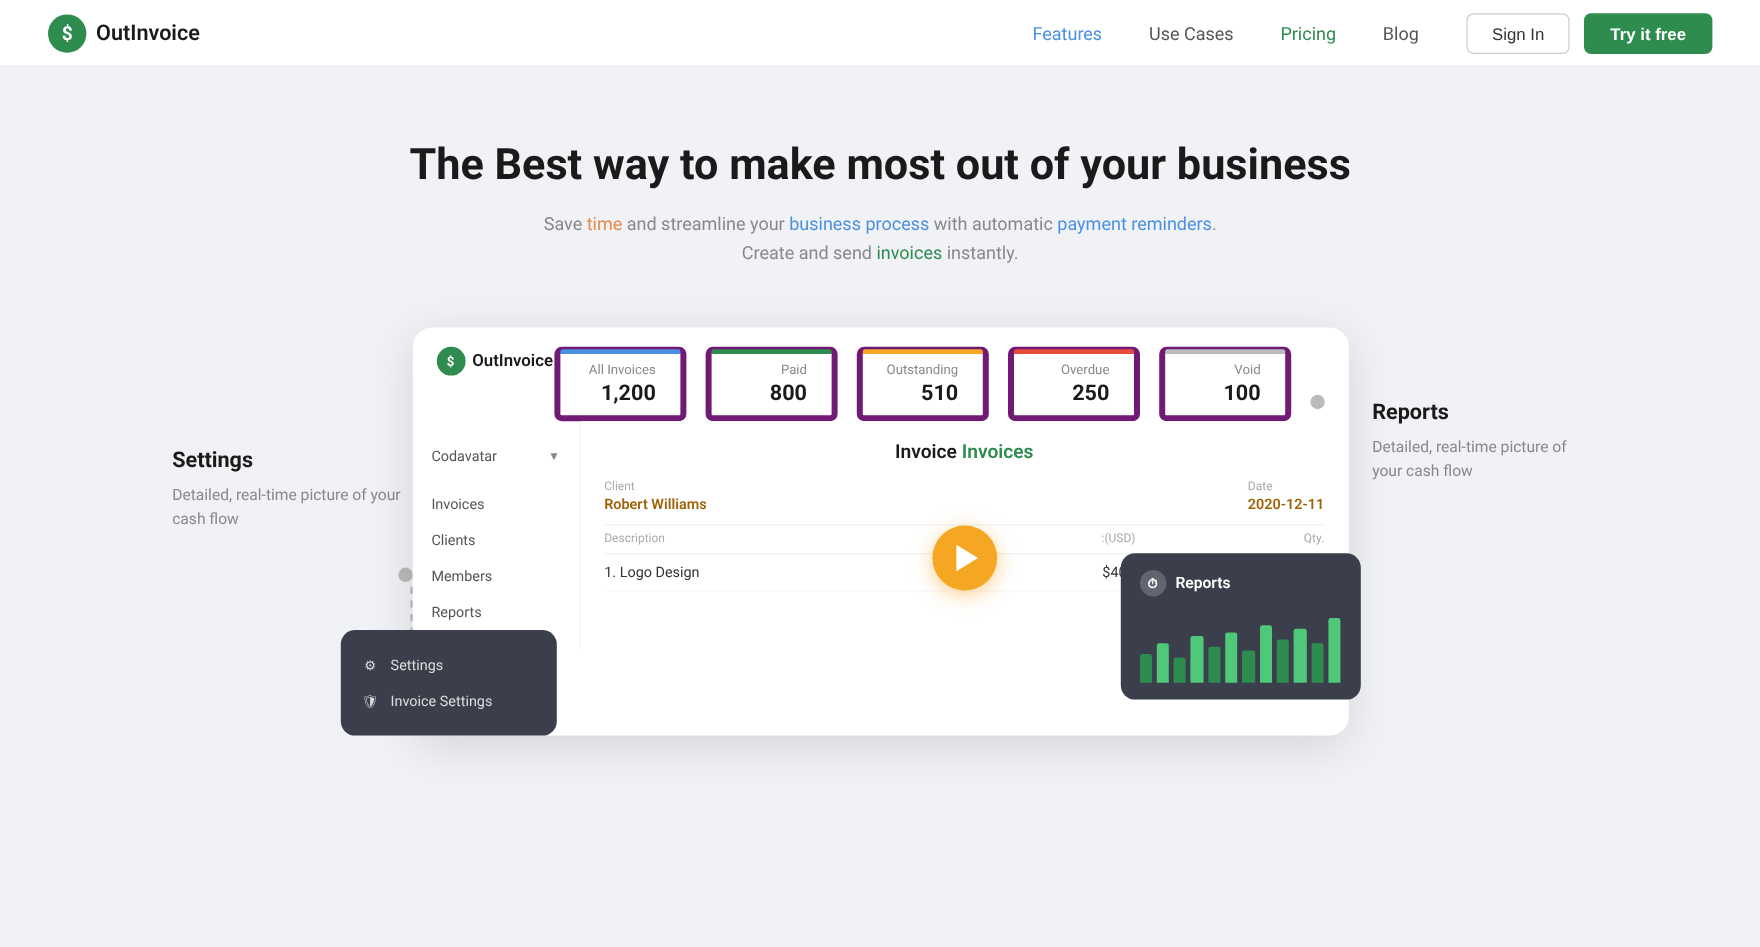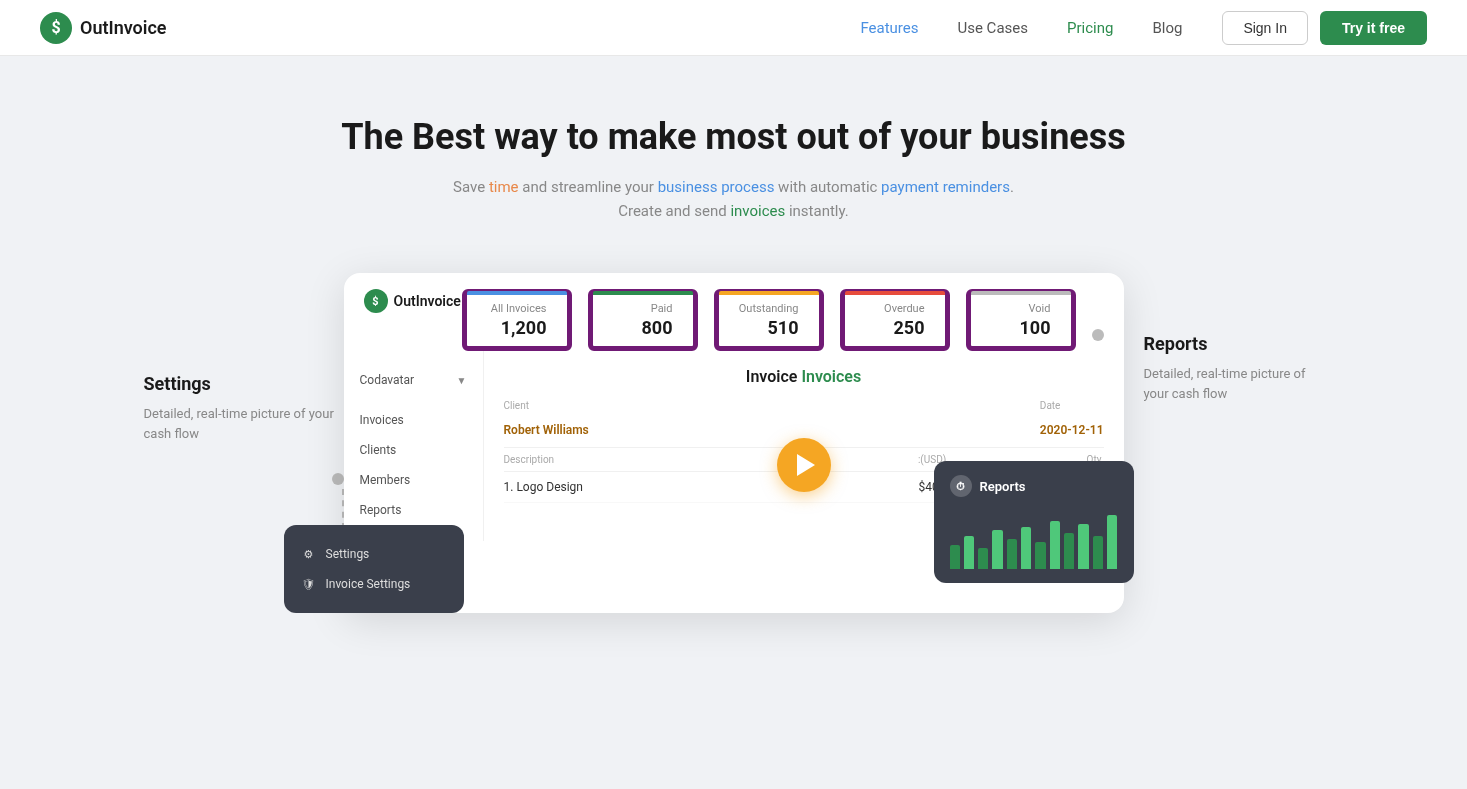--- a/index.html
+++ b/index.html
@@ -269,21 +269,21 @@
     .invoice-title .summary-highlight {
       color: #2d8c4e;
       font-weight: 600;
     }
     .invoice-meta {
       display: flex;
       justify-content: space-between;
       margin-bottom: 10px;
     }
     .meta-group { display: flex; flex-direction: column; }
-    .meta-label { font-size: 10px; color: #aaa; margin-bottom: 12px; }
+    .meta-label { font-size: 10px; color: #aaa; margin-bottom: 2px; }
     .meta-value { font-size: 12px; font-weight: 600; color: #a16207; }
     .invoice-table-header {
       display: flex;
       justify-content: flex-start;
       padding: 6px 0;
       border-top: 1px solid #f0f0f0;
       border-bottom: 1px solid #f0f0f0;
       font-size: 10px;
       color: #aaa;
     }

